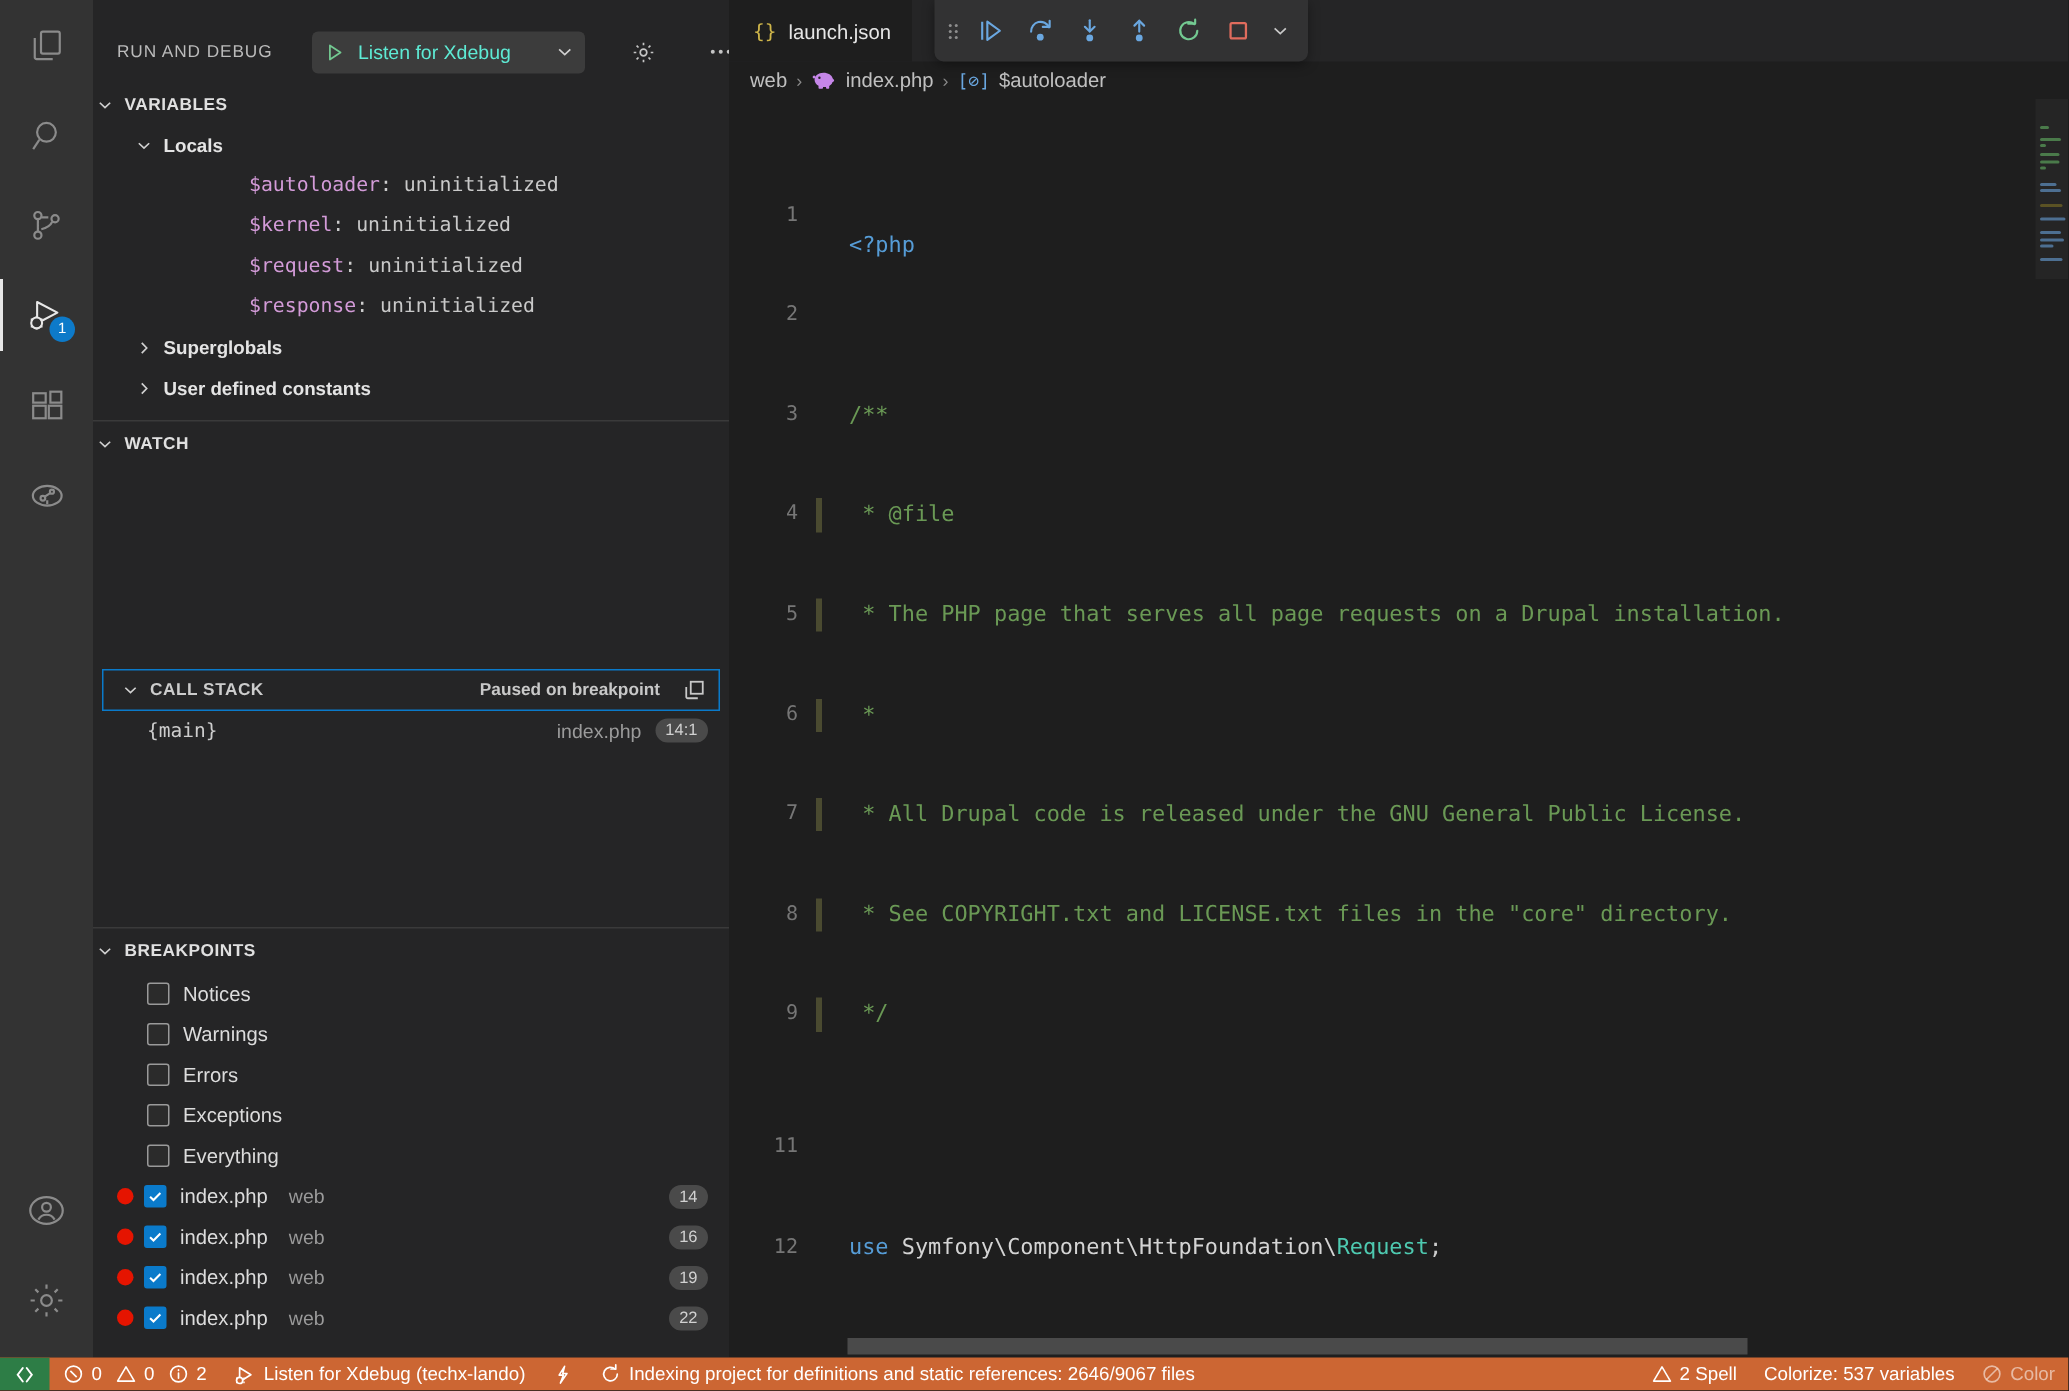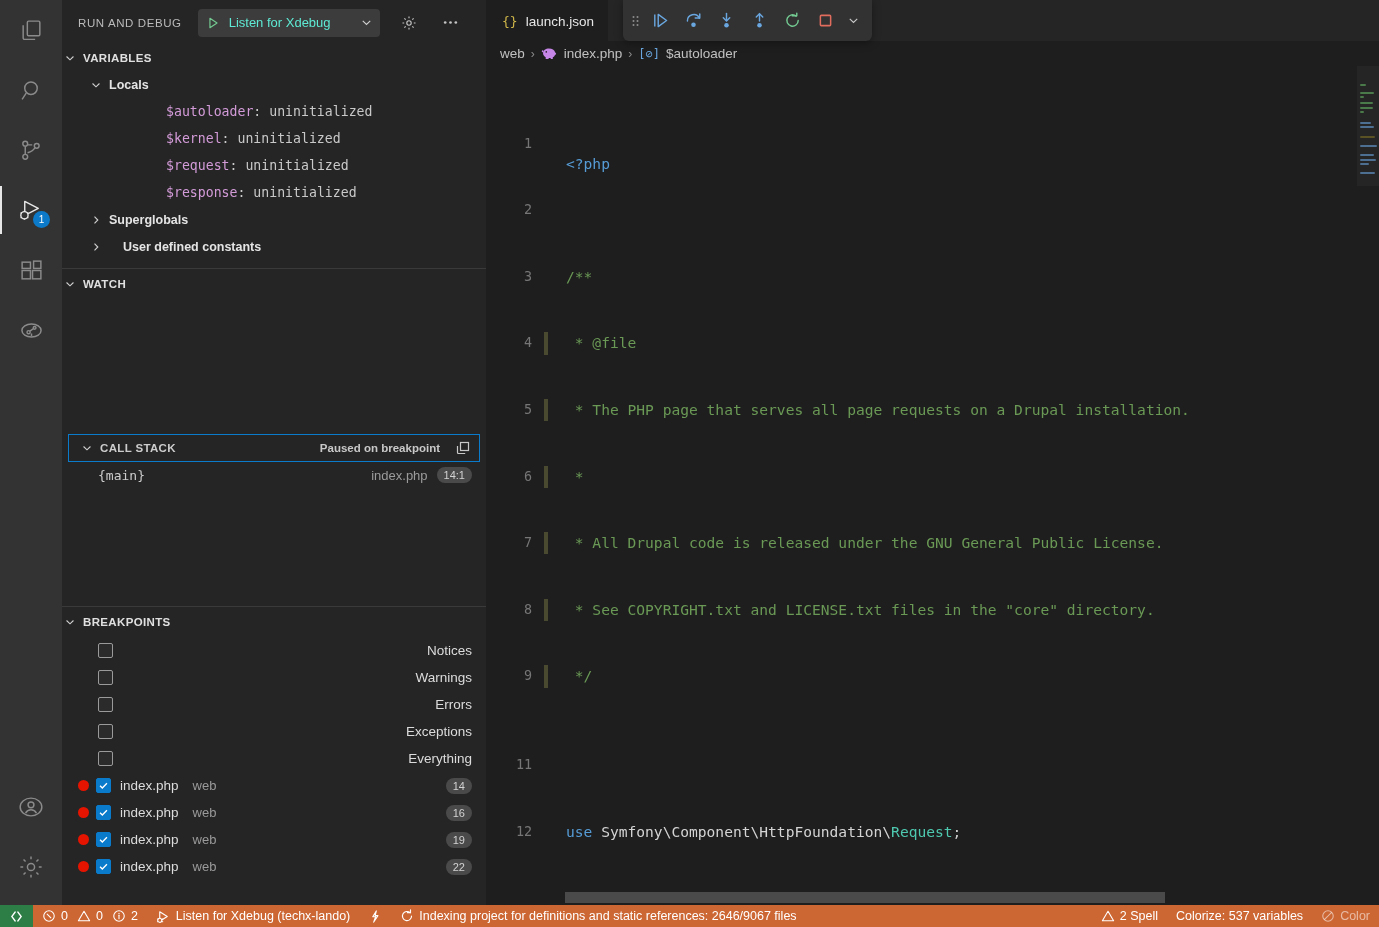--- a/index.html
+++ b/index.html
@@ -40,22 +40,22 @@
     padding: 0 4px; font-family: "Liberation Sans", sans-serif;
   }
 
   
   .sidebar {
     width: 424px; height: 905px; background: #252526;
     flex: 0 0 424px; display: flex; flex-direction: column;
     position: relative;
   }
   .sidebar-title {
-    height: 45px; display: flex; align-items: center; gap: 16px;
-    padding: 0 10px 0 16px; flex: 0 0 45px;
+    height: 45px; display: flex; align-items: center; gap: 26px;
+    padding: 0 10px 0 16px; flex: 0 0 45px; margin-top: 12px;
   }
   .sb-title-text {
     font-size: 11.5px; letter-spacing: .6px; color: #bbbbbb;
     font-weight: 400; white-space: nowrap;
   }
   .config-pill {
     display: flex; align-items: center; gap: 9px;
     background: #3c3c3c; border-radius: 4px;
     height: 28px; padding: 0 7px 0 8px; min-width: 182px;
   }
@@ -105,21 +105,21 @@
   }
   .cs-frame { color: #cdcdcd; font-family: "DejaVu Sans Mono", monospace; font-size: 13px;}
   .cs-file { margin-left: auto; color: #9b9b9b; font-size: 13px; }
   .cs-pos {
     margin-left: 9px; background: #4a4a4a; color: #d2d2d2;
     border-radius: 9px; font-size: 11px; padding: 2px 7px;
     font-family: "Liberation Sans", sans-serif;
   }
 
   .bp-pane { flex: 1 1 auto; overflow: hidden; }
-  .bp-row { height: 27px; display: flex; align-items: center; padding-left: 10px; padding-right: 14px; justify-content: space-between; }
+  .bp-row { height: 27px; display: flex; align-items: center; padding-left: 10px; padding-right: 14px; }
   .bp-check {
     width: 15px; height: 15px; border: 1px solid #9a9a9a; background: #2b2b2b;
     border-radius: 2px; margin-right: 9px; flex: 0 0 15px;
     display:flex; align-items:center; justify-content:center;
   }
   .bp-check.checked { background: #0a7aca; border-color: #0a7aca; }
   .bp-label { font-size: 13.5px; color: #dcdcdc; }
   .bp-dot {
     width: 11px; height: 11px; border-radius: 50%; background: #e51400;
     flex: 0 0 11px; margin-right: 7px; margin-left: 6px;
@@ -385,21 +385,21 @@
             </svg>
         </span>
         <span style="margin-left:5px">Superglobals</span>
       </div>
       <div class="tree-row lbl" style="padding-left:26px">
         <span class="twisty">
           <svg width="12" height="12" viewBox="0 0 16 16" fill="none" stroke="currentColor" stroke-width="1.5">
               <path d="M6 3.4 10.4 8 6 12.6"></path>
             </svg>
         </span>
-        <span style="margin-left:19px">User defined constants</span>
+        <span style="margin-left:5px">User defined constants</span>
       </div>
     </div>
 
     <div class="sep"></div>
 
     <div class="watch-pane">
       <div class="section-header" style="height:30px">
         <span class="twisty">
           <svg width="12" height="12" viewBox="0 0 16 16" fill="none" stroke="currentColor" stroke-width="1.5">
               <path d="M3.4 6 8 10.4 12.6 6"></path>

